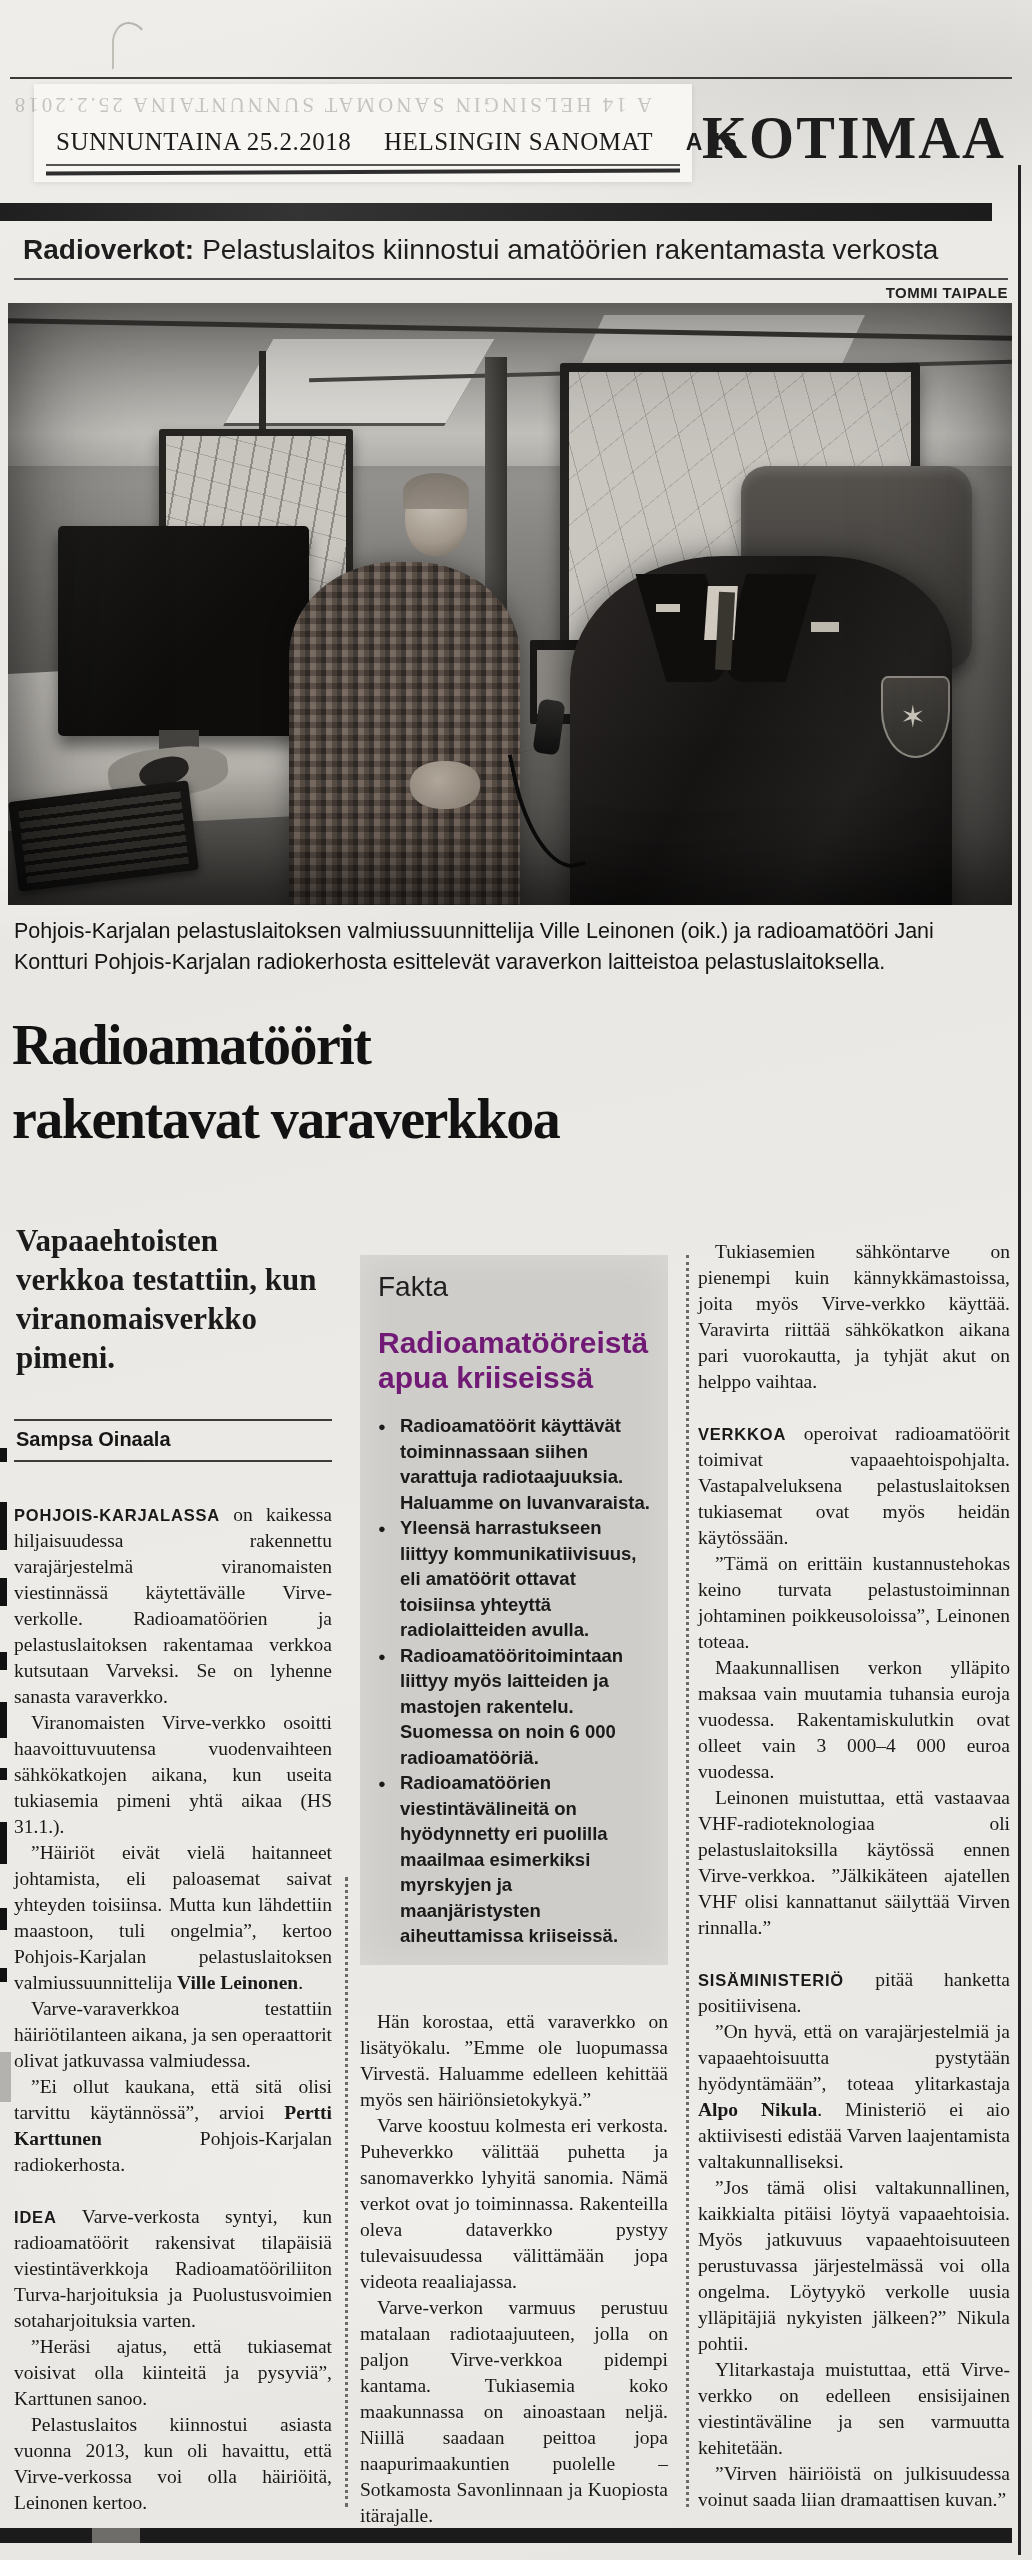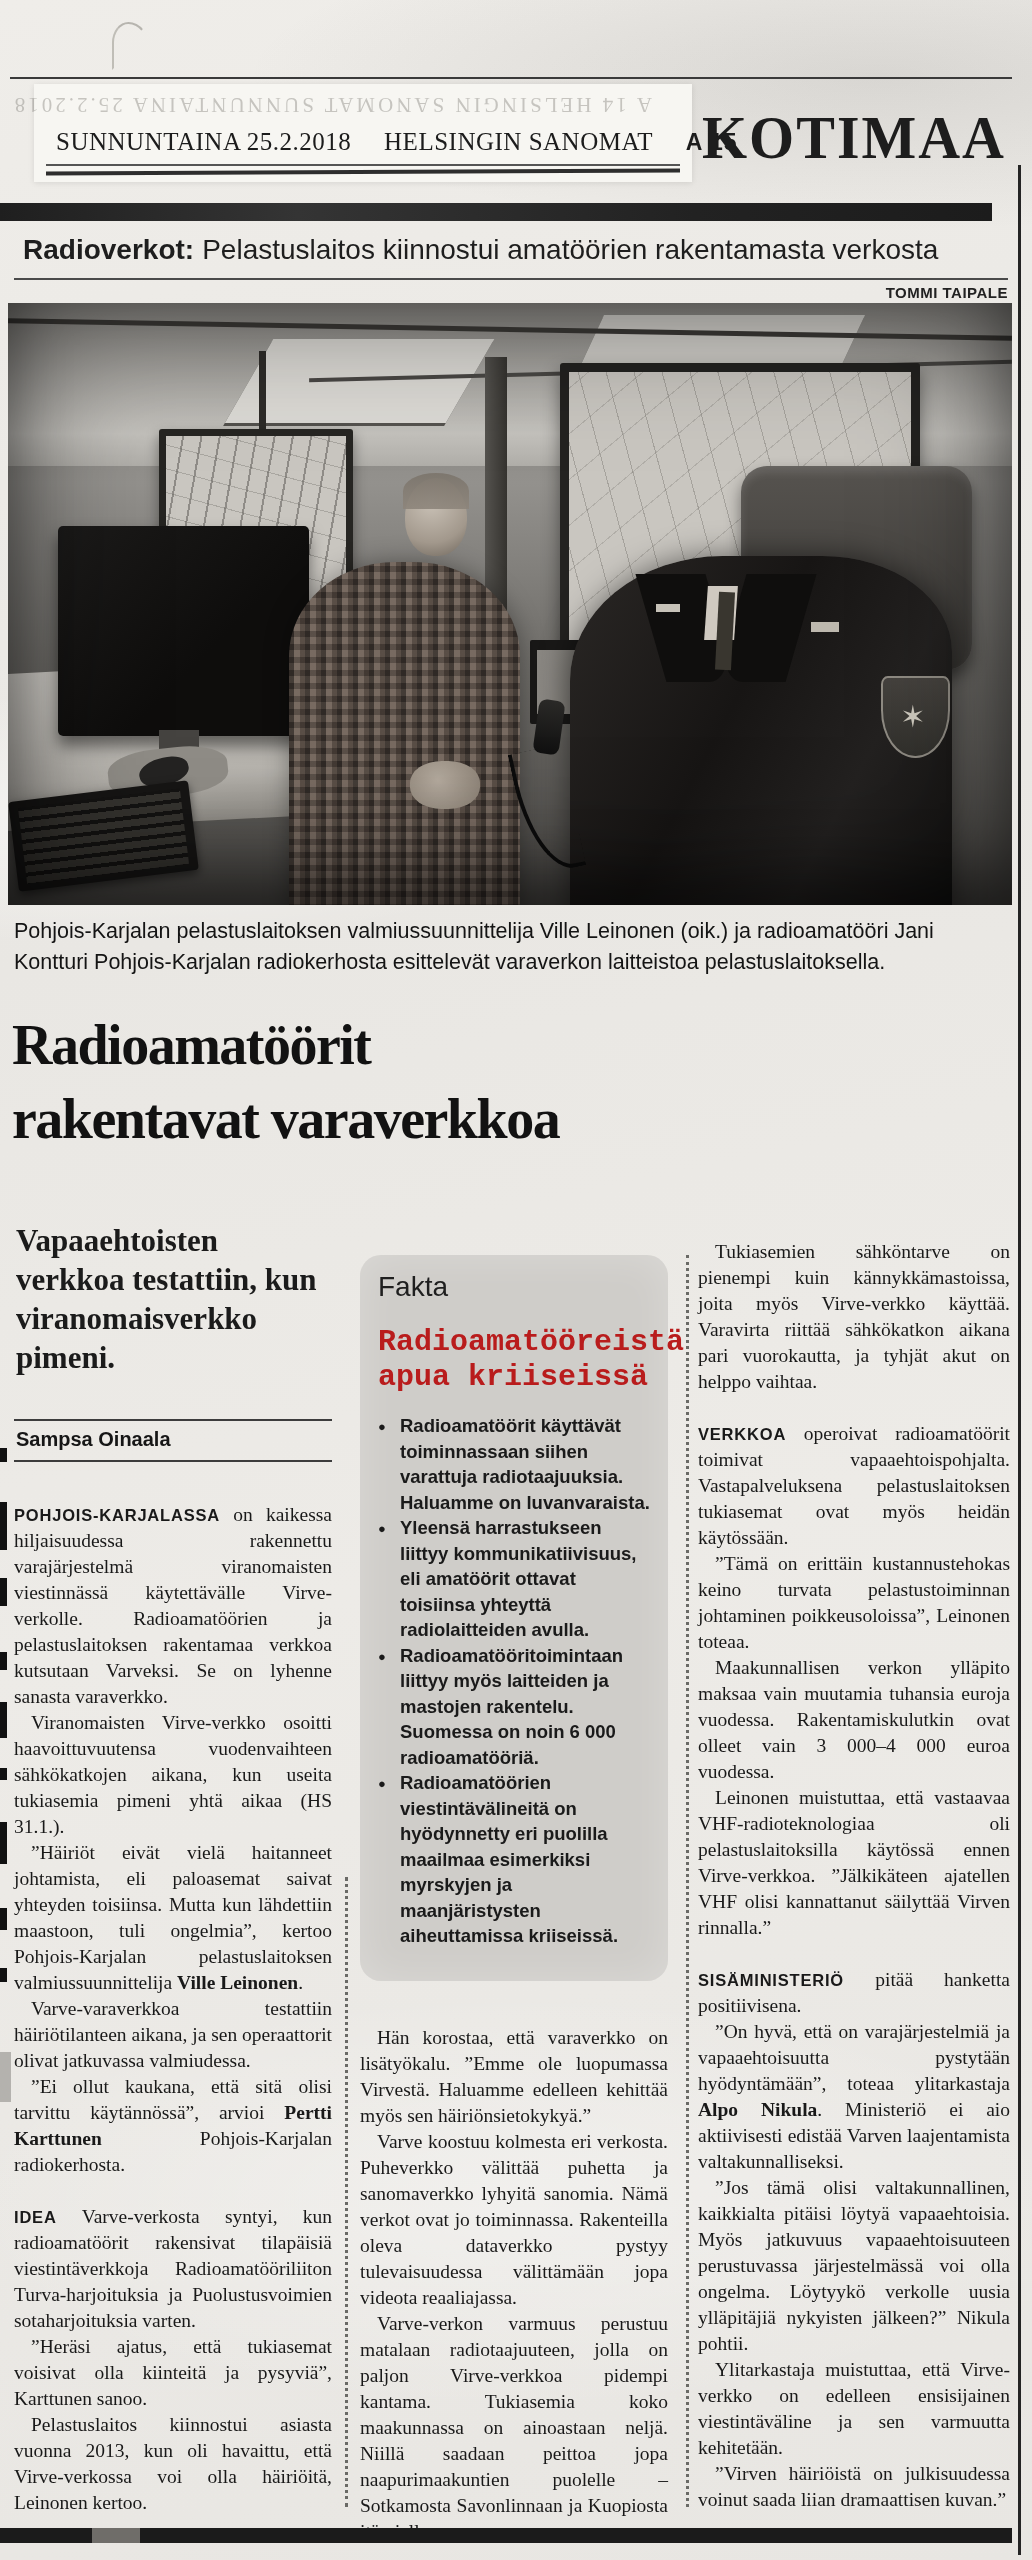--- a/index.html
+++ b/index.html
@@ -122,24 +122,24 @@
   .byline-rule{height:2px;background:#3c3c3c;width:100%;}
   .byline{font-family:"Liberation Sans",sans-serif;font-weight:700;font-size:20px;color:#161616;padding:7px 0 9px 2px;}
   .article-body p.bp{margin:0;font-size:19.5px;line-height:26px;text-align:justify;color:#191919;text-indent:17px;}
   .article-body p.bp.noindent{text-indent:0;}
   .article-body p.bp.gap{margin-top:26px;}
   .col1 .article-body{margin-top:40px;}
   .col3 .article-body{margin-top:24px;}
   .lead-in{font-family:"Liberation Sans",sans-serif;font-weight:700;font-size:16.5px;letter-spacing:.8px;}
   .bold-name{font-weight:700;}
   
-  .fakta{margin-top:40px;background:#cfcdc9;padding:16px 18px 32px 18px;min-height:604px;
-    box-shadow:inset 0 0 40px rgba(255,255,255,.25);border-radius:21px;}
+  .fakta{margin-top:40px;background:#cfcdc9;padding:16px 18px 16px 18px;min-height:604px;
+    box-shadow:inset 0 0 40px rgba(255,255,255,.25);}
   .fakta-label{font-family:"Liberation Sans",sans-serif;font-size:28px;color:#1f1f1f;margin-bottom:22px;}
-  .fakta-title{font-family:Liberation Mono, monospace;font-weight:700;font-size:30px;line-height:35px;color:#b91c1c;margin-bottom:18px;}
+  .fakta-title{font-family:Liberation Sans, sans-serif;font-weight:700;font-size:30px;line-height:35px;color:#701a75;margin-bottom:18px;}
   .fakta ul{list-style:none;margin:0;padding:0;}
   .fakta li{position:relative;padding-left:22px;font-family:"Liberation Sans",sans-serif;
     font-weight:700;font-size:18.5px;line-height:25.5px;color:#1a1a1a;}
   .fakta li .dot{position:absolute;left:0;top:1px;font-size:13px;}
   .fakta-body{margin-top:44px;}
   
   .bottom-bar{position:absolute;top:2528px;left:0;width:1012px;height:15px;background:#1b1b1b;}
   .bottom-bar span{position:absolute;left:92px;top:0;width:48px;height:100%;background:#6f6d69;}
   .edge-line{position:absolute;left:1018px;top:165px;width:3px;height:2390px;background:#242424;}
   .edge-mark{position:absolute;left:0;width:7px;background:#111;}

